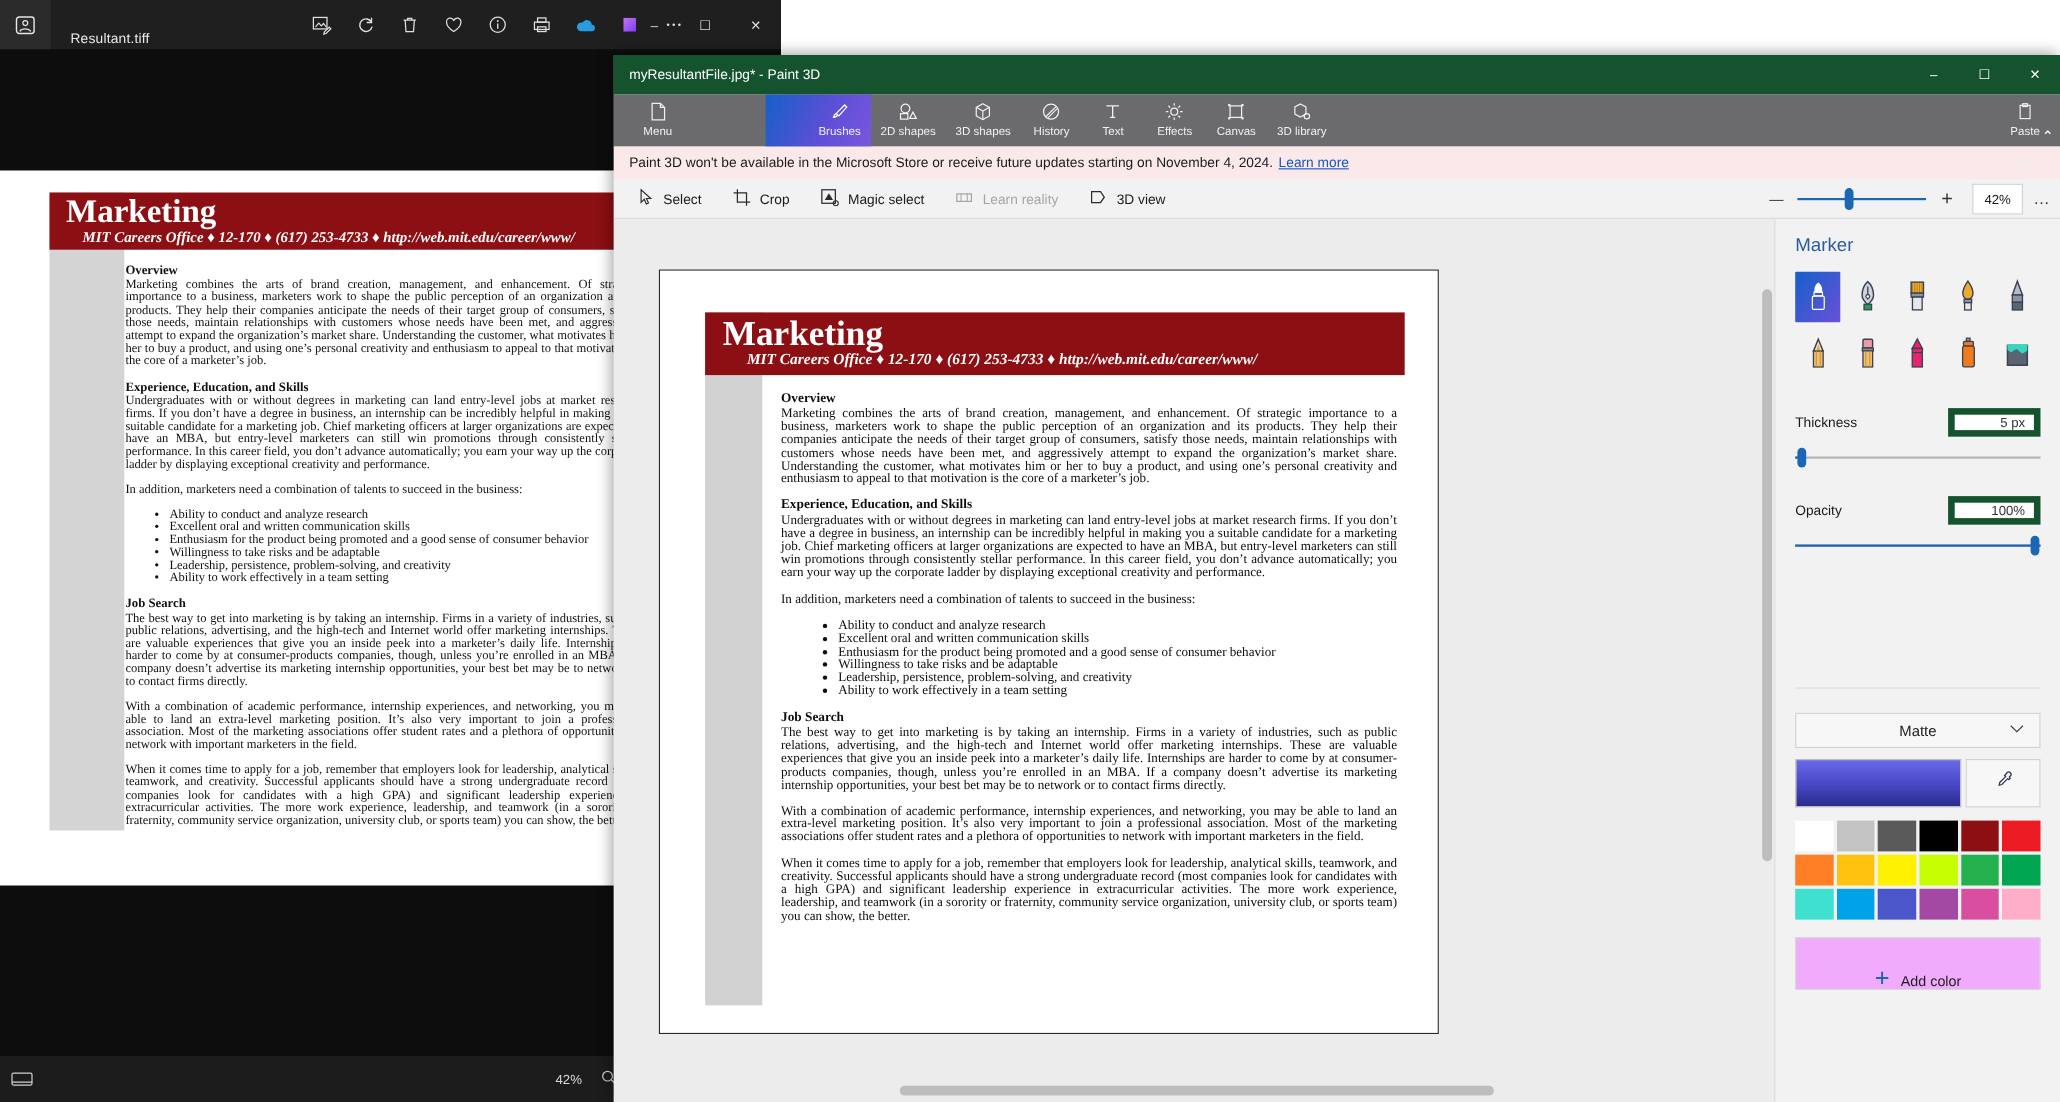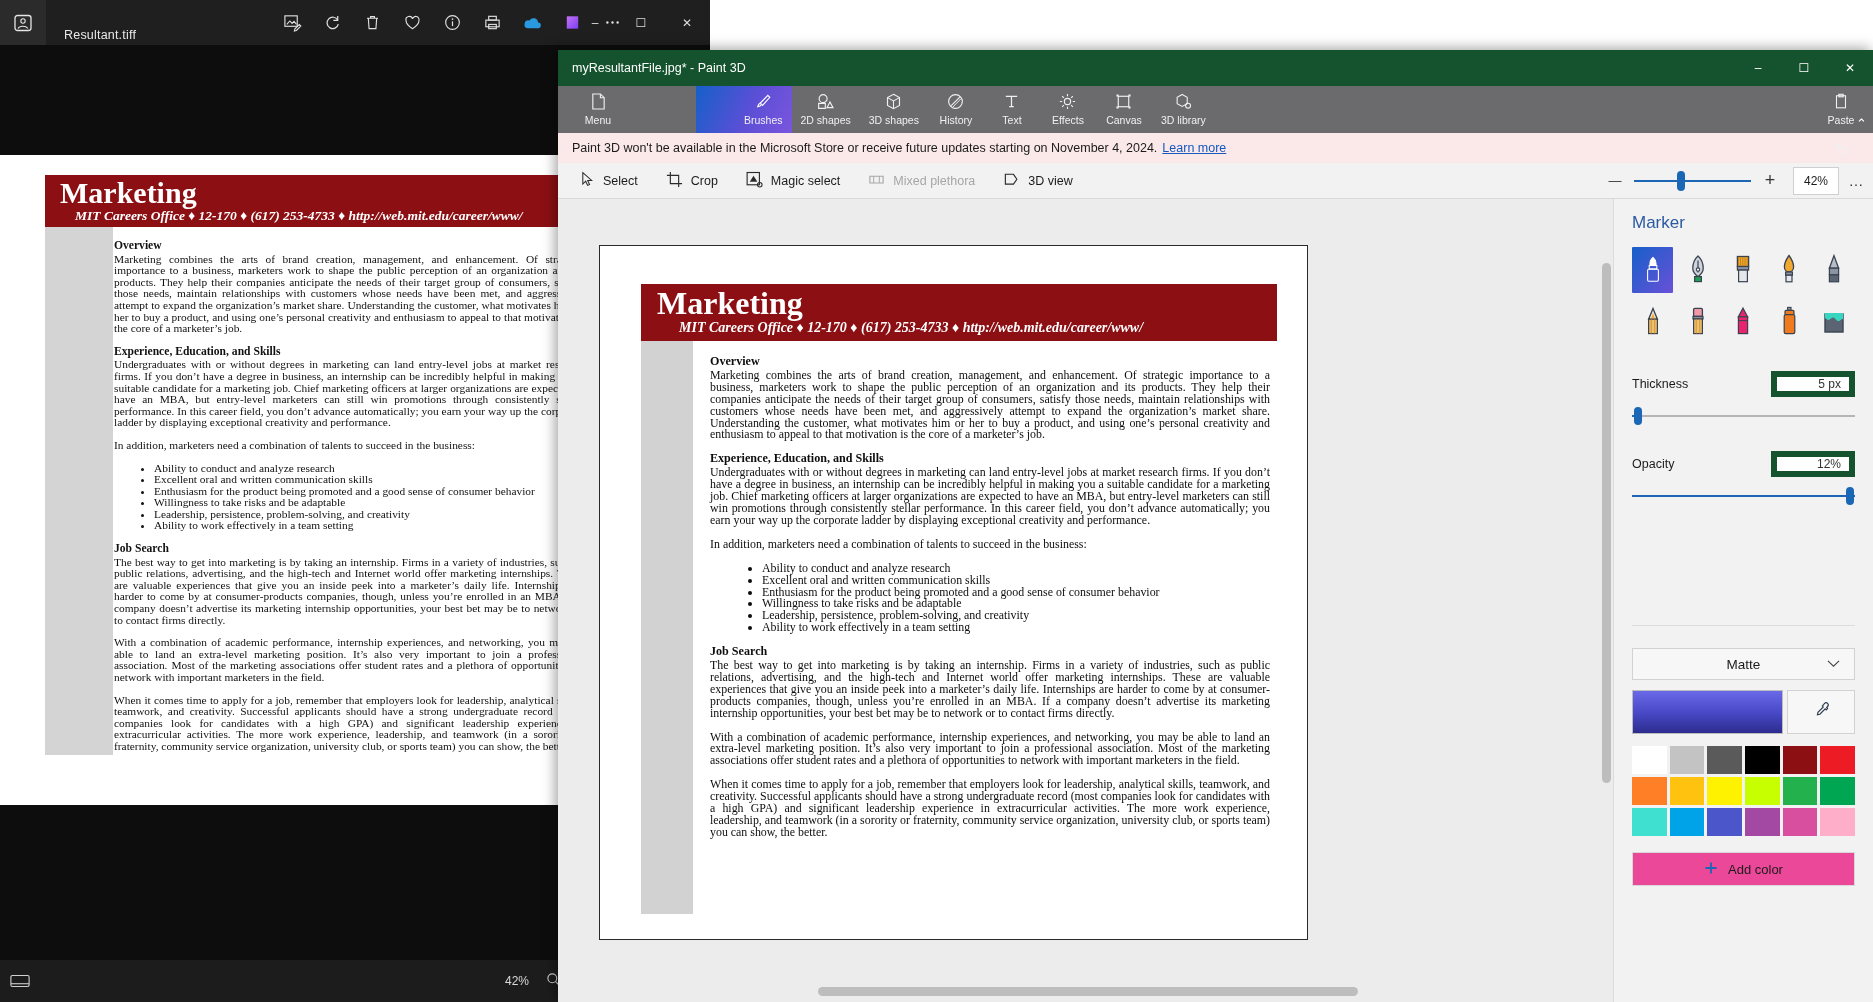--- a/index.html
+++ b/index.html
@@ -238,22 +238,22 @@
     background: linear-gradient(180deg,#6a6ae8 0%, #4949c9 45%, #2c2c8e 100%);
     border: 1px solid #bdbdbd; cursor: pointer;
   }
   .picker-btn {
     width: 68px; height: 44px; background: #f7f7f7; border: 1px solid #d2d2d2;
     display: flex; align-items: center; justify-content: center; cursor: pointer;
   }
   .swatches { display: grid; grid-template-columns: repeat(6, 1fr); gap: 3px; margin-top: 12px; }
   .sw { height: 28px; cursor: pointer; }
   .add-color {
-    margin-top: 16px; height: 34px; border: 1px solid #d8d8d8; background: #ec4899;
-    display: flex; align-items: center; justify-content: center; gap: 10px;
+    margin-top: 16px; height: 48px; border: 1px solid #d8d8d8; background: #f0abfc;
+    display: flex; align-items: flex-end; justify-content: center; gap: 10px;
     font-size: 13px; color: #1b1b1b; cursor: pointer;
   }
 </style>
 </head>
 <body>
 
 <div id="root">
 
   <div class="photos-win">
 
@@ -560,21 +560,21 @@
         </span>
         <span>Magic select</span>
       </div>
       <div class="sb-item disabled">
         <span>
           <svg width="17" height="17" viewBox="0 0 18 18">
               <path d="M2 5.5h14v7.2H2z" fill="none" stroke="#a6a6a6" stroke-width="1.2"></path>
               <path d="M6 12.7V5.5M12 12.7V5.5" stroke="#a6a6a6" stroke-width="1"></path>
             </svg>
         </span>
-        <span>Mixed plethora</span>
+        <span>Learn reality</span>
       </div>
       <div class="sb-item">
         <span>
           <svg width="17" height="17" viewBox="0 0 18 18">
               <path d="M2.5 3.5h8.6l3.6 5.2-3.6 5.2H2.5z" fill="none" stroke="#2b2b2b" stroke-width="1.2"></path>
             </svg>
         </span>
         <span>3D view</span>
       </div>
 
@@ -710,21 +710,21 @@
         <div class="prop-box">5 px</div>
       </div>
       <div class="slider">
         <div class="track"></div>
         <div class="fill" style="width:4%"></div>
         <div class="knob" style="left:1%"></div>
       </div>
 
       <div class="prop-row">
         <div class="prop-label">Opacity</div>
-        <div class="prop-box">12%</div>
+        <div class="prop-box">100%</div>
       </div>
       <div class="slider">
         <div class="track"></div>
         <div class="fill" style="width:100%"></div>
         <div class="knob" style="left:96%"></div>
       </div>
 
       <div class="hr"></div>
 
       <div class="mat-select">

